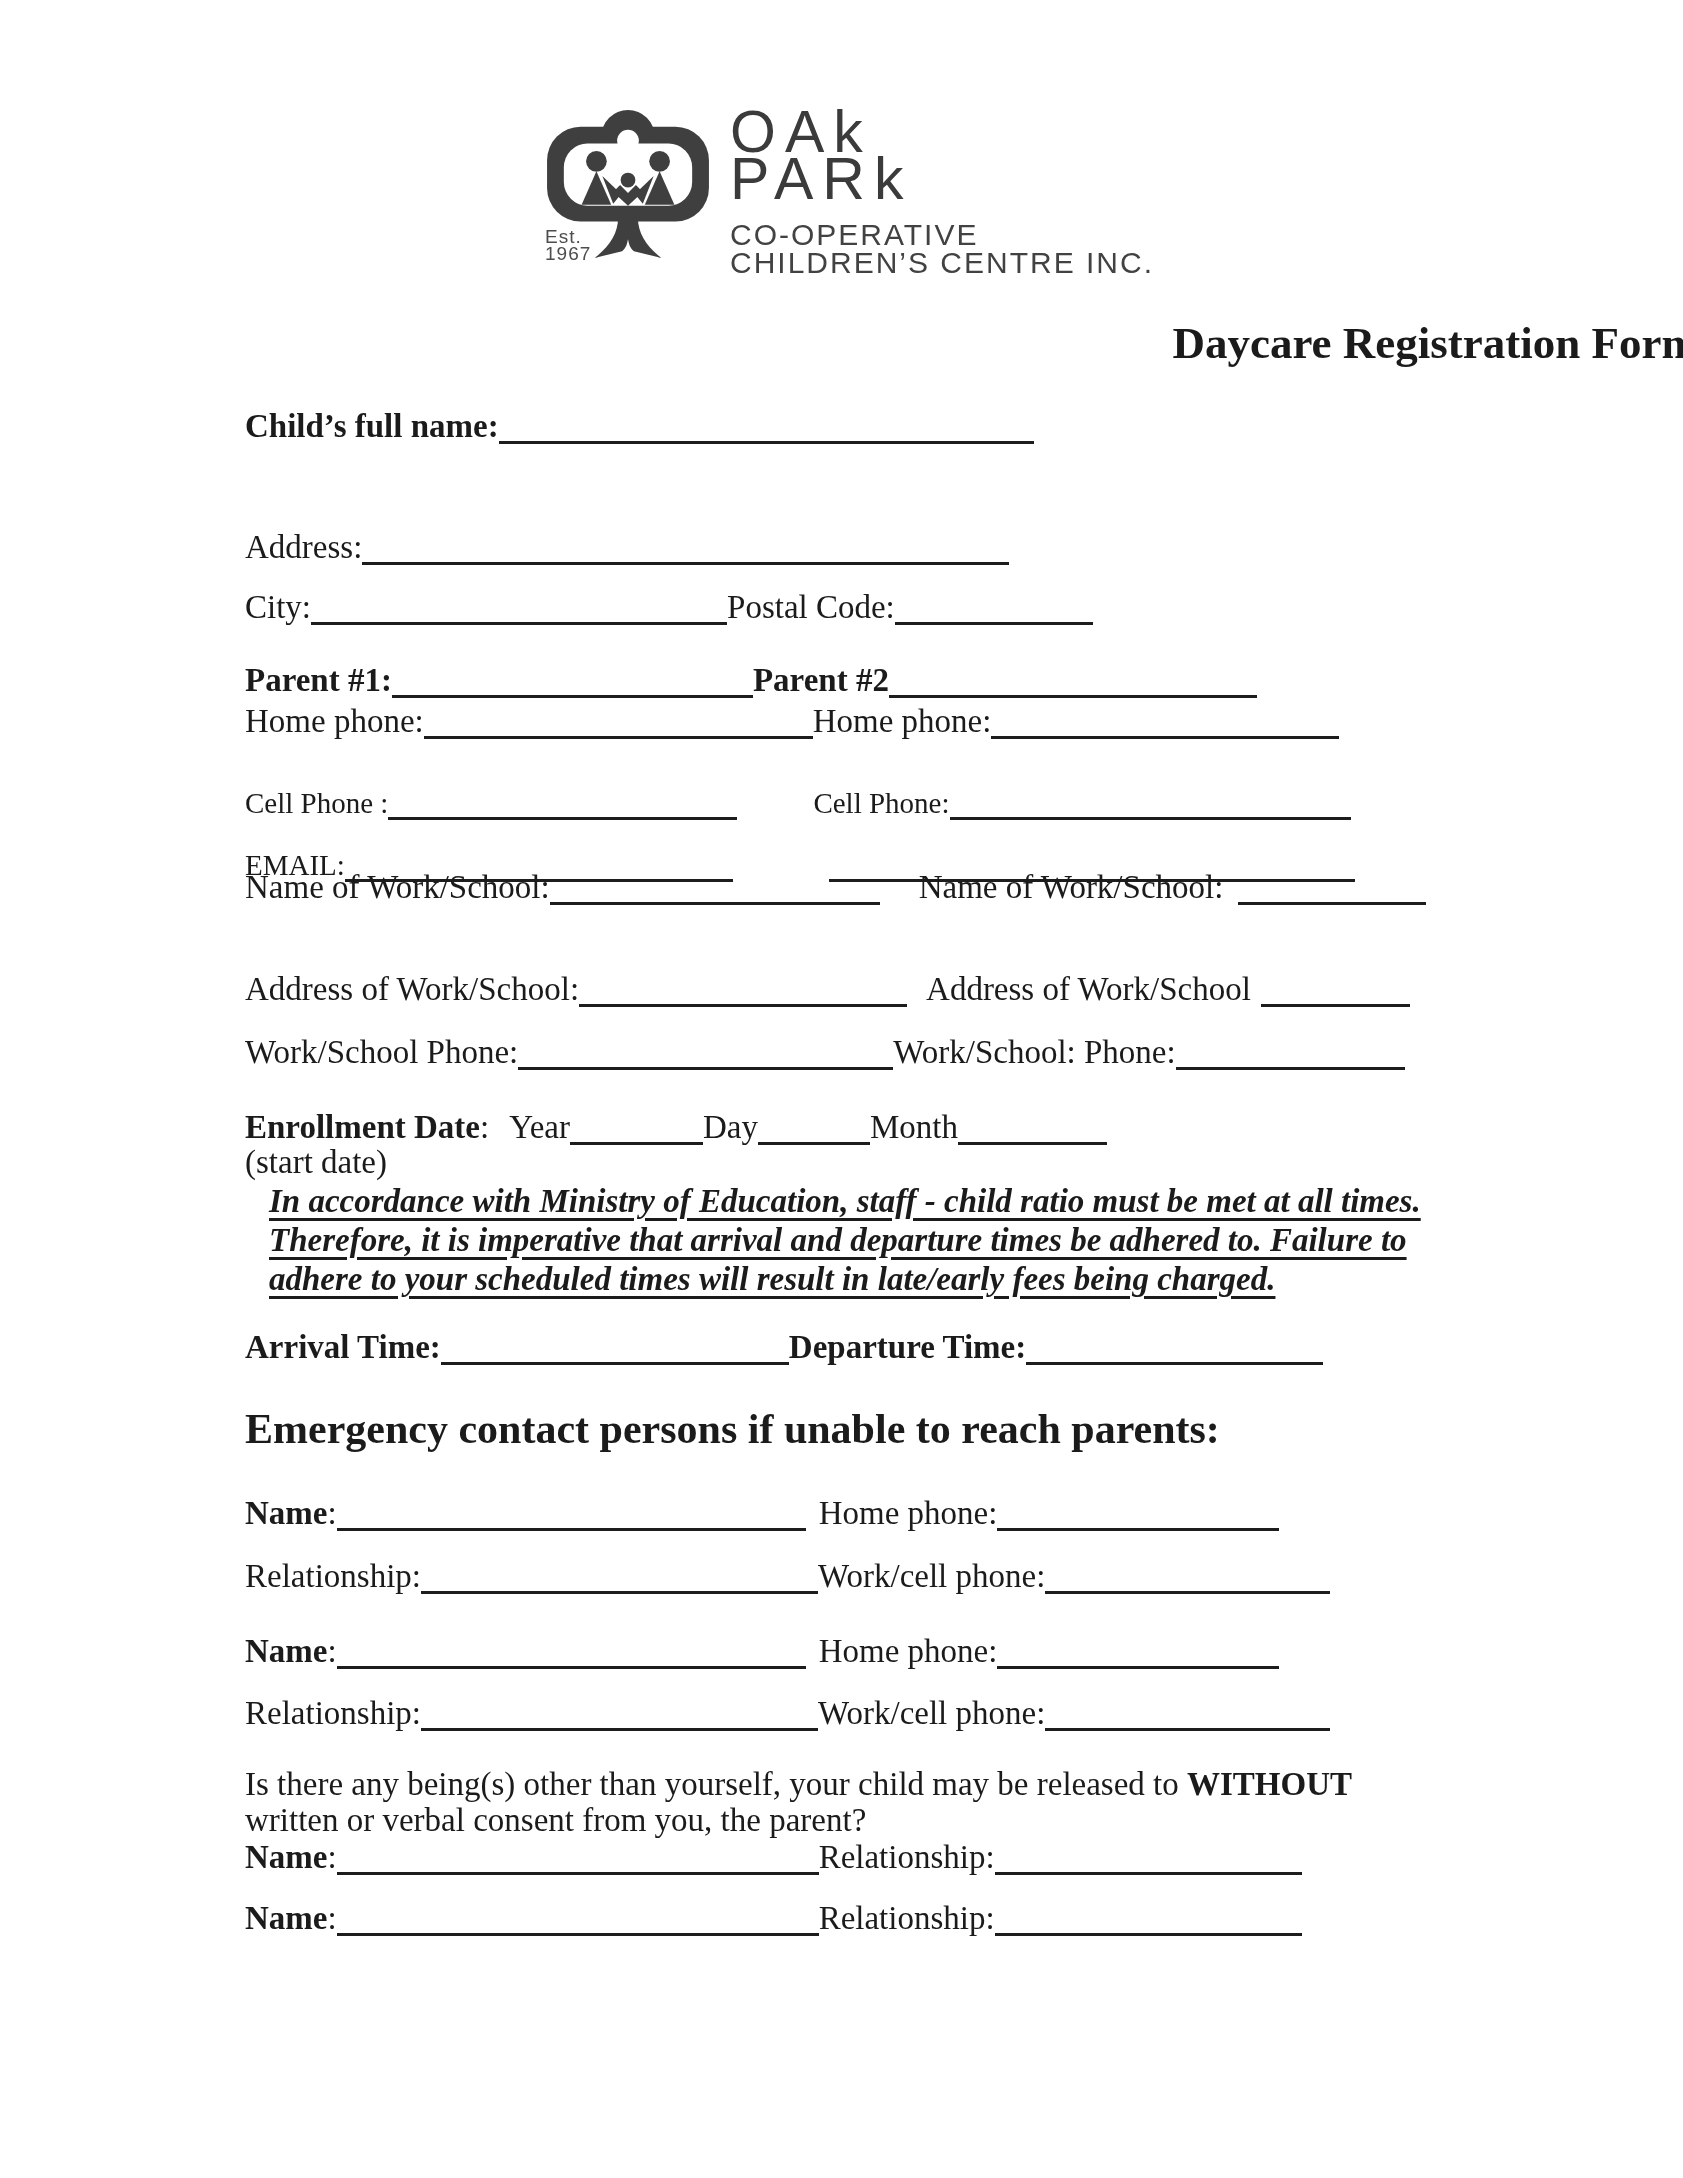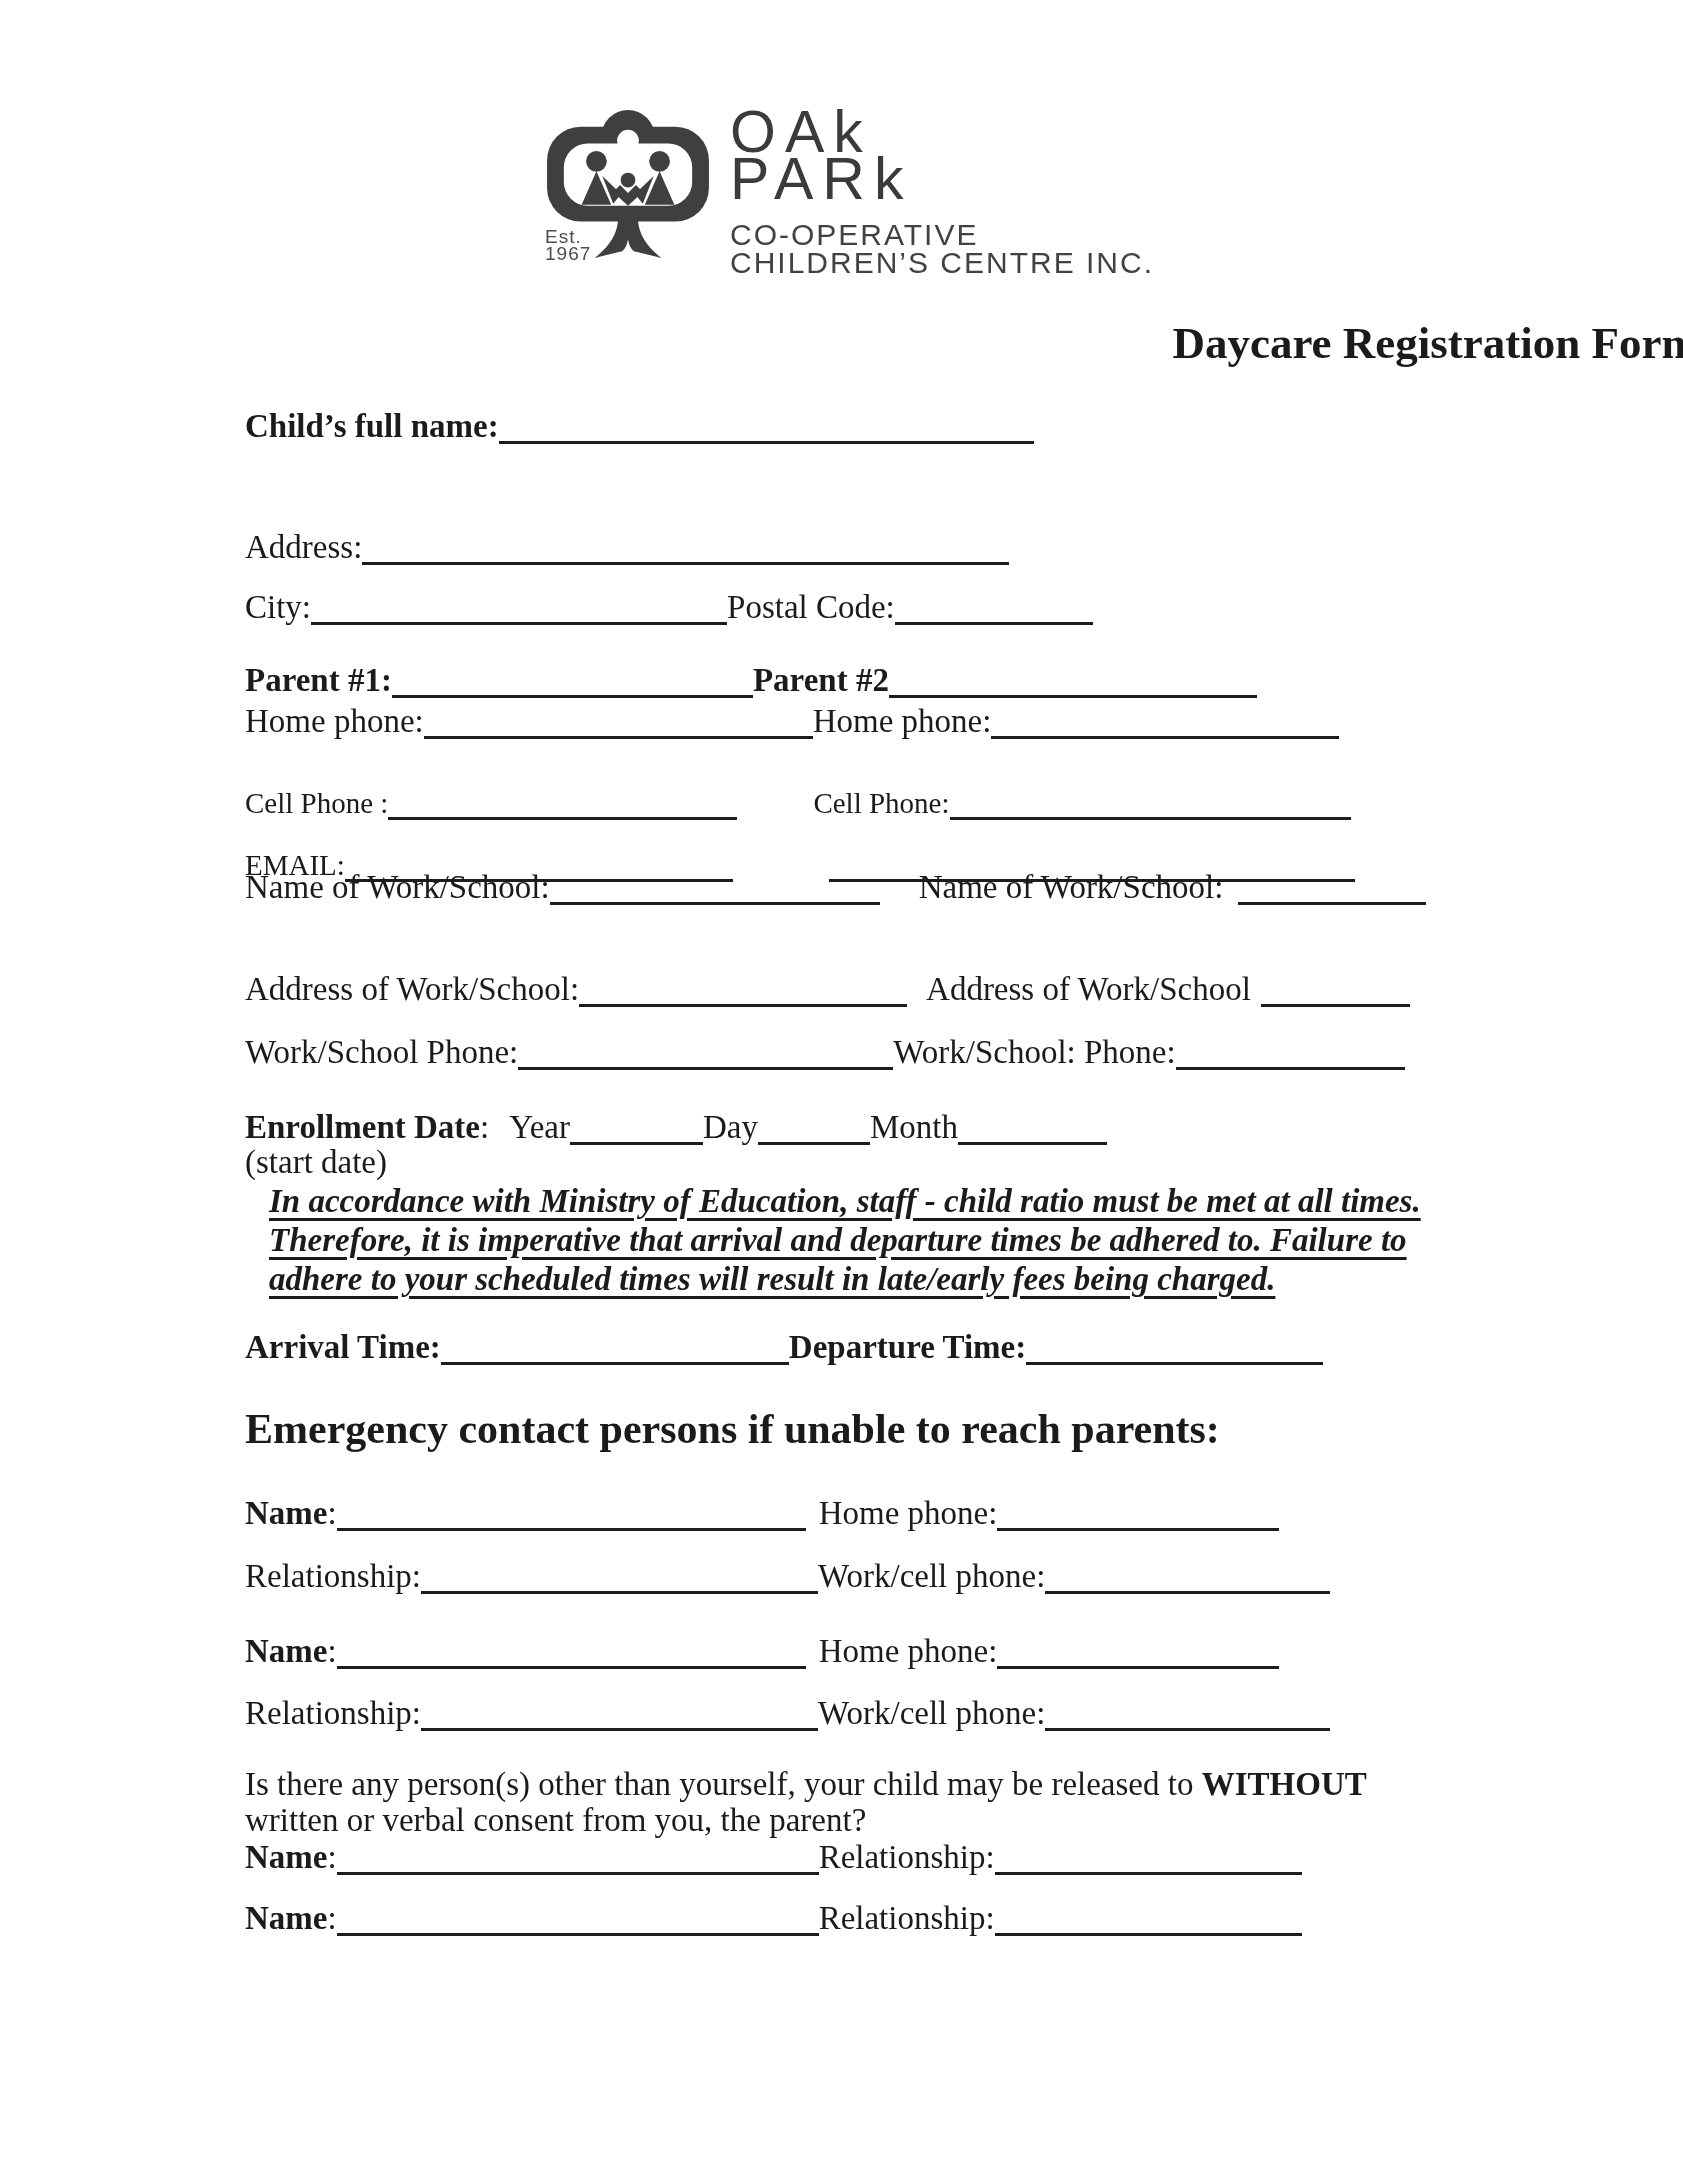--- a/index.html
+++ b/index.html
@@ -174,21 +174,21 @@
 
   <div class="row" style="top:1635px">
     <span class="b">Name</span><span>:</span><span class="blank" style="width:469px"></span><span style="margin-left:13px">Home phone:</span><span class="blank" style="width:282px"></span>
   </div>
 
   <div class="row" style="top:1697px">
     <span>Relationship:</span><span class="blank" style="width:397px"></span><span>Work/cell phone:</span><span class="blank" style="width:285px"></span>
   </div>
 
   <div class="question" style="top:1768px">
-    <span>Is there any person(s) other than yourself, your child may be released to </span><span class="b">WITHOUT</span>
+    <span>Is there any being(s) other than yourself, your child may be released to </span><span class="b">WITHOUT</span>
   </div>
   <div class="question" style="top:1804px">
     <span>written or verbal consent from you, the parent?</span>
   </div>
 
   <div class="row" style="top:1841px">
     <span class="b">Name</span><span>:</span><span class="blank" style="width:482px"></span><span>Relationship:</span><span class="blank" style="width:307px"></span>
   </div>
 
   <div class="row" style="top:1902px">

